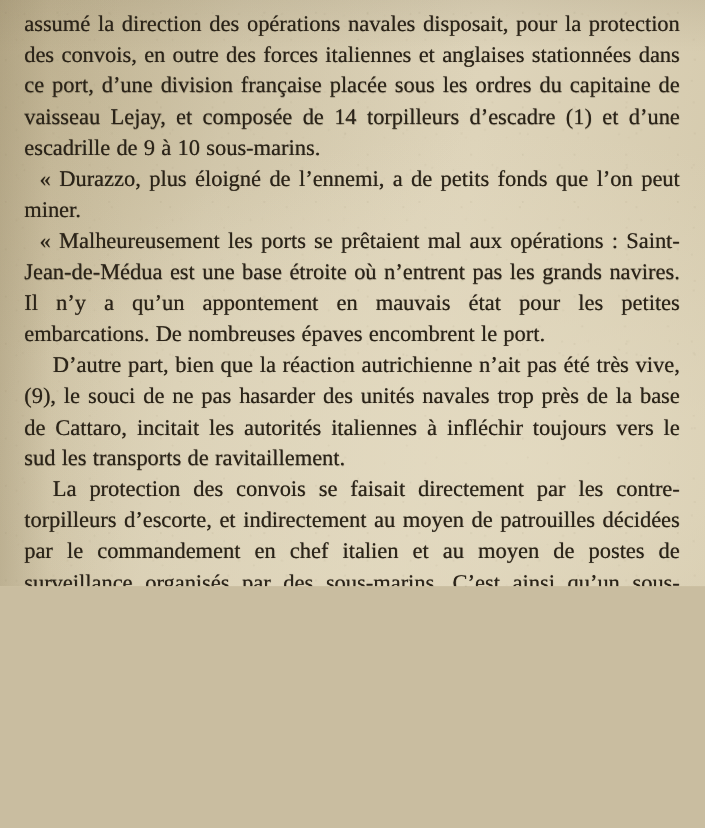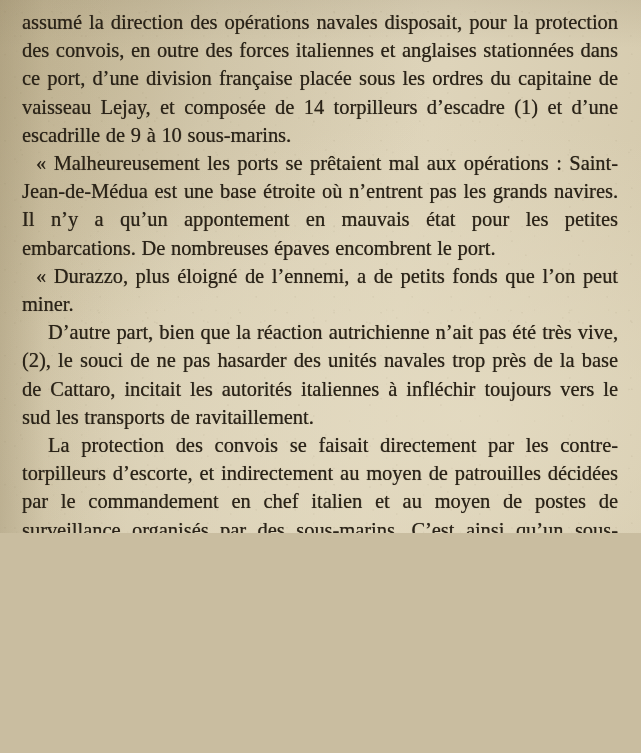--- a/index.html
+++ b/index.html
@@ -95,23 +95,23 @@
 
 <div class="page">
 
   <div class="grain"></div>
   <div class="vignette"></div>
 
   <div class="text-block">
 
     <p class="para cont">assumé la direction des opérations navales disposait, pour la protection des convois, en outre des forces italiennes et anglaises stationnées dans ce port, d’une division française placée sous les ordres du capitaine de vaisseau Lejay, et composée de 14 torpilleurs d’escadre (1) et d’une escadrille de 9 à 10 sous-marins.</p>
 
+    <p class="para quote">« Durazzo, plus éloigné de l’ennemi, a de petits fonds que l’on peut miner.</p>
+
     <p class="para quote gap-lg">« Malheureusement les ports se prêtaient mal aux opérations : Saint-Jean-de-Médua est une base étroite où n’entrent pas les grands navires. Il n’y a qu’un appontement en mauvais état pour les petites embarcations. De nombreuses épaves encombrent le port.</p>
 
-    <p class="para quote">« Durazzo, plus éloigné de l’ennemi, a de petits fonds que l’on peut miner.</p>
 
-
-    <p class="para indent gap-lg">D’autre part, bien que la réaction autrichienne n’ait pas été très vive, (2), le souci de ne pas hasarder des unités navales trop près de la base de Cattaro, incitait les autorités italiennes à infléchir toujours vers le sud les transports de ravitaillement.</p>
+    <p class="para indent gap-lg">D’autre part, bien que la réaction autrichienne n’ait pas été très vive, (9), le souci de ne pas hasarder des unités navales trop près de la base de Cattaro, incitait les autorités italiennes à infléchir toujours vers le sud les transports de ravitaillement.</p>
 
     <p class="para indent gap-lg">La protection des convois se faisait directement par les contre-torpilleurs d’escorte, et indirectement au moyen de patrouilles décidées par le commandement en chef italien et au moyen de postes de surveillance organisés par des sous-marins. C’est ainsi qu’un sous-marin anglais est devant le cap Planka, qu’un sous-marin français se trouve en permanence devant Cattaro, un autre entre Médua et l’embouchure de la Bojana.</p>
 
   </div>
 </div>
 
 </body></html>

